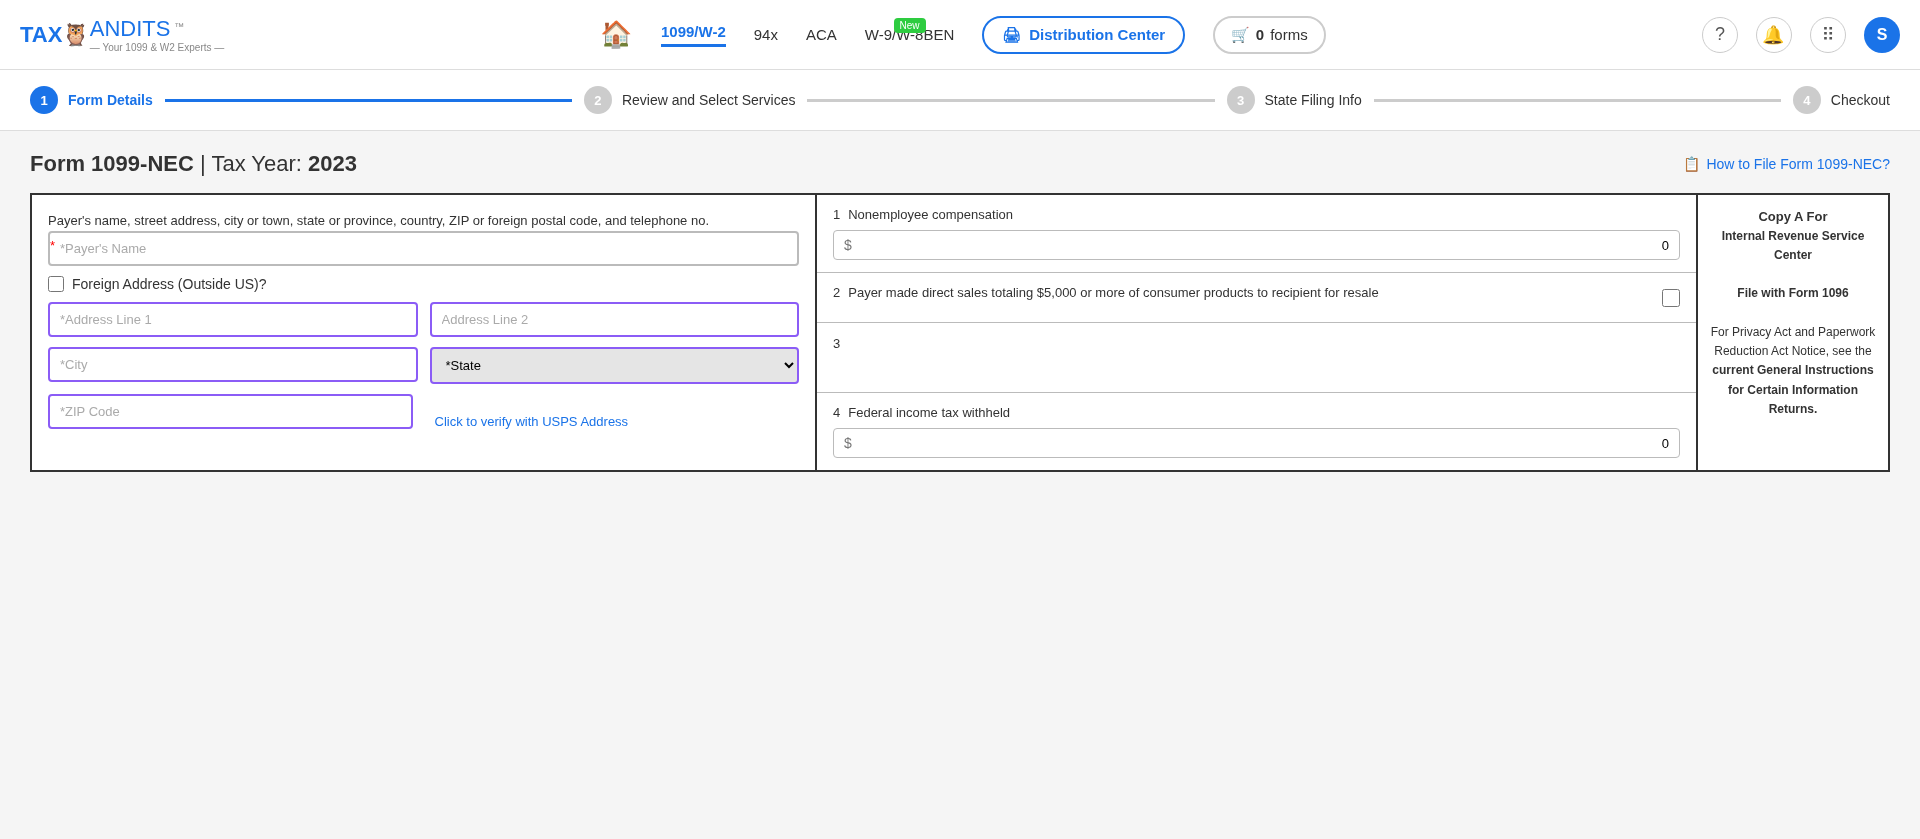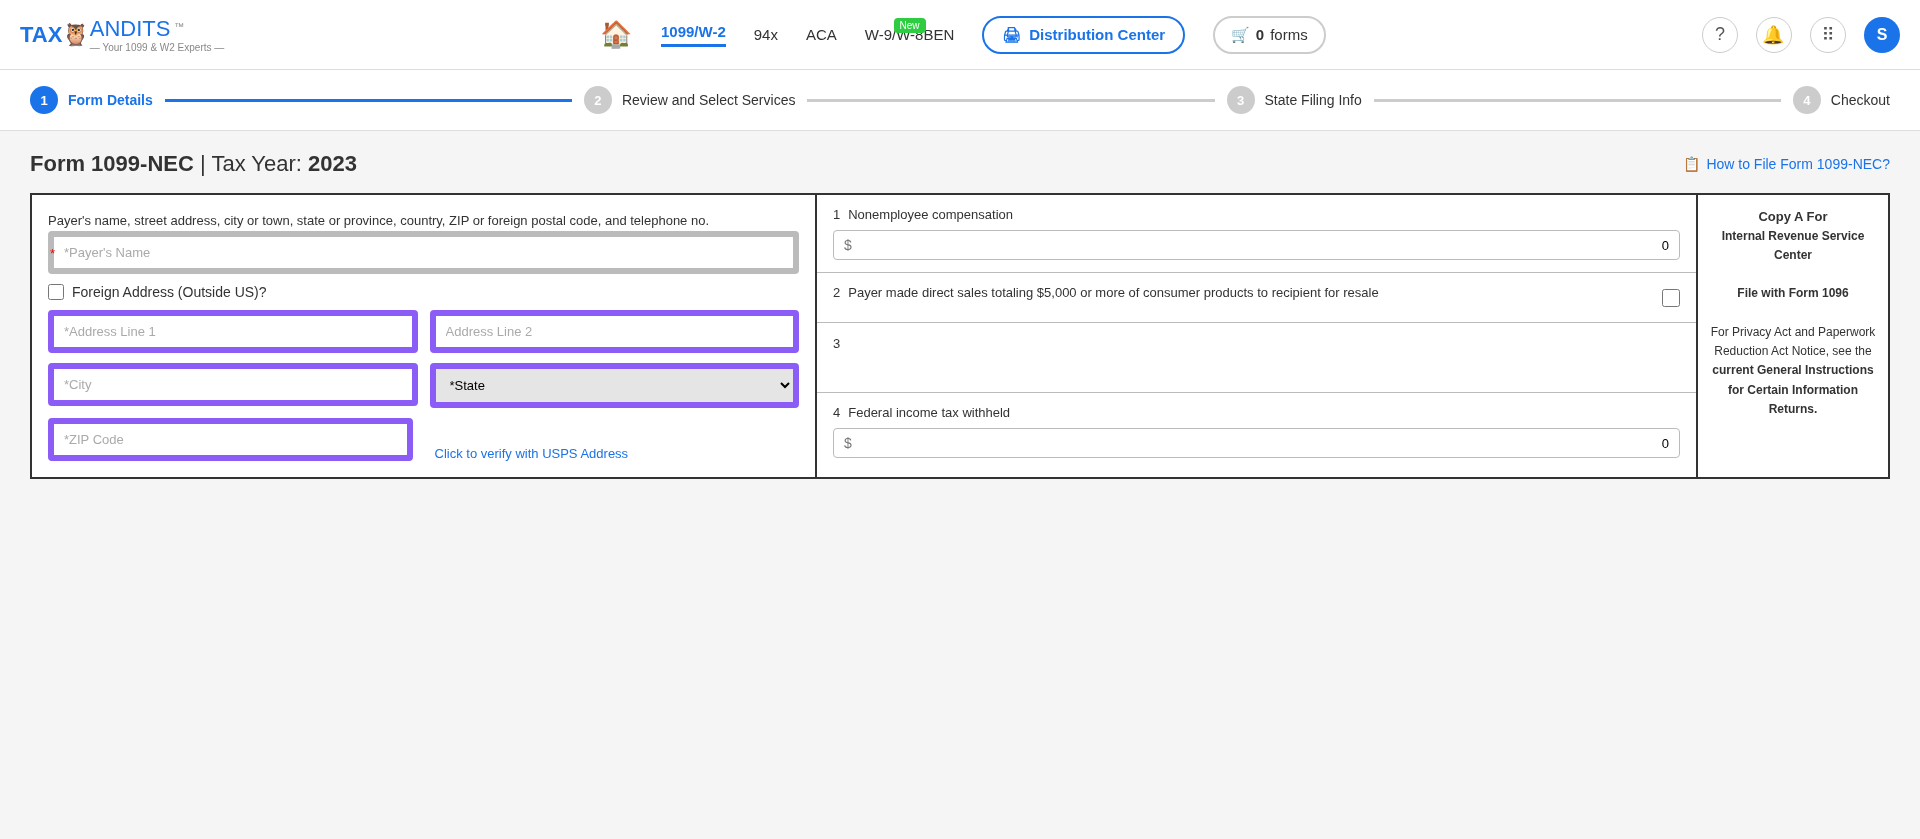--- a/index.html
+++ b/index.html
@@ -215,21 +215,21 @@
     .field-description {
       font-size: 13px;
       margin-bottom: 0;
       line-height: 1.5;
     }
     .field-row {
       margin-bottom: 10px;
     }
     .field-input {
       width: 100%;
-      border: 6px solid #8b5cf6;
+      border: 2px solid #8b5cf6;
       border-radius: 4px;
       padding: 8px 10px;
       font-size: 13px;
       outline: none;
     }
     .field-input::placeholder {
       color: #aaa;
     }
     .two-col {
       display: flex;

